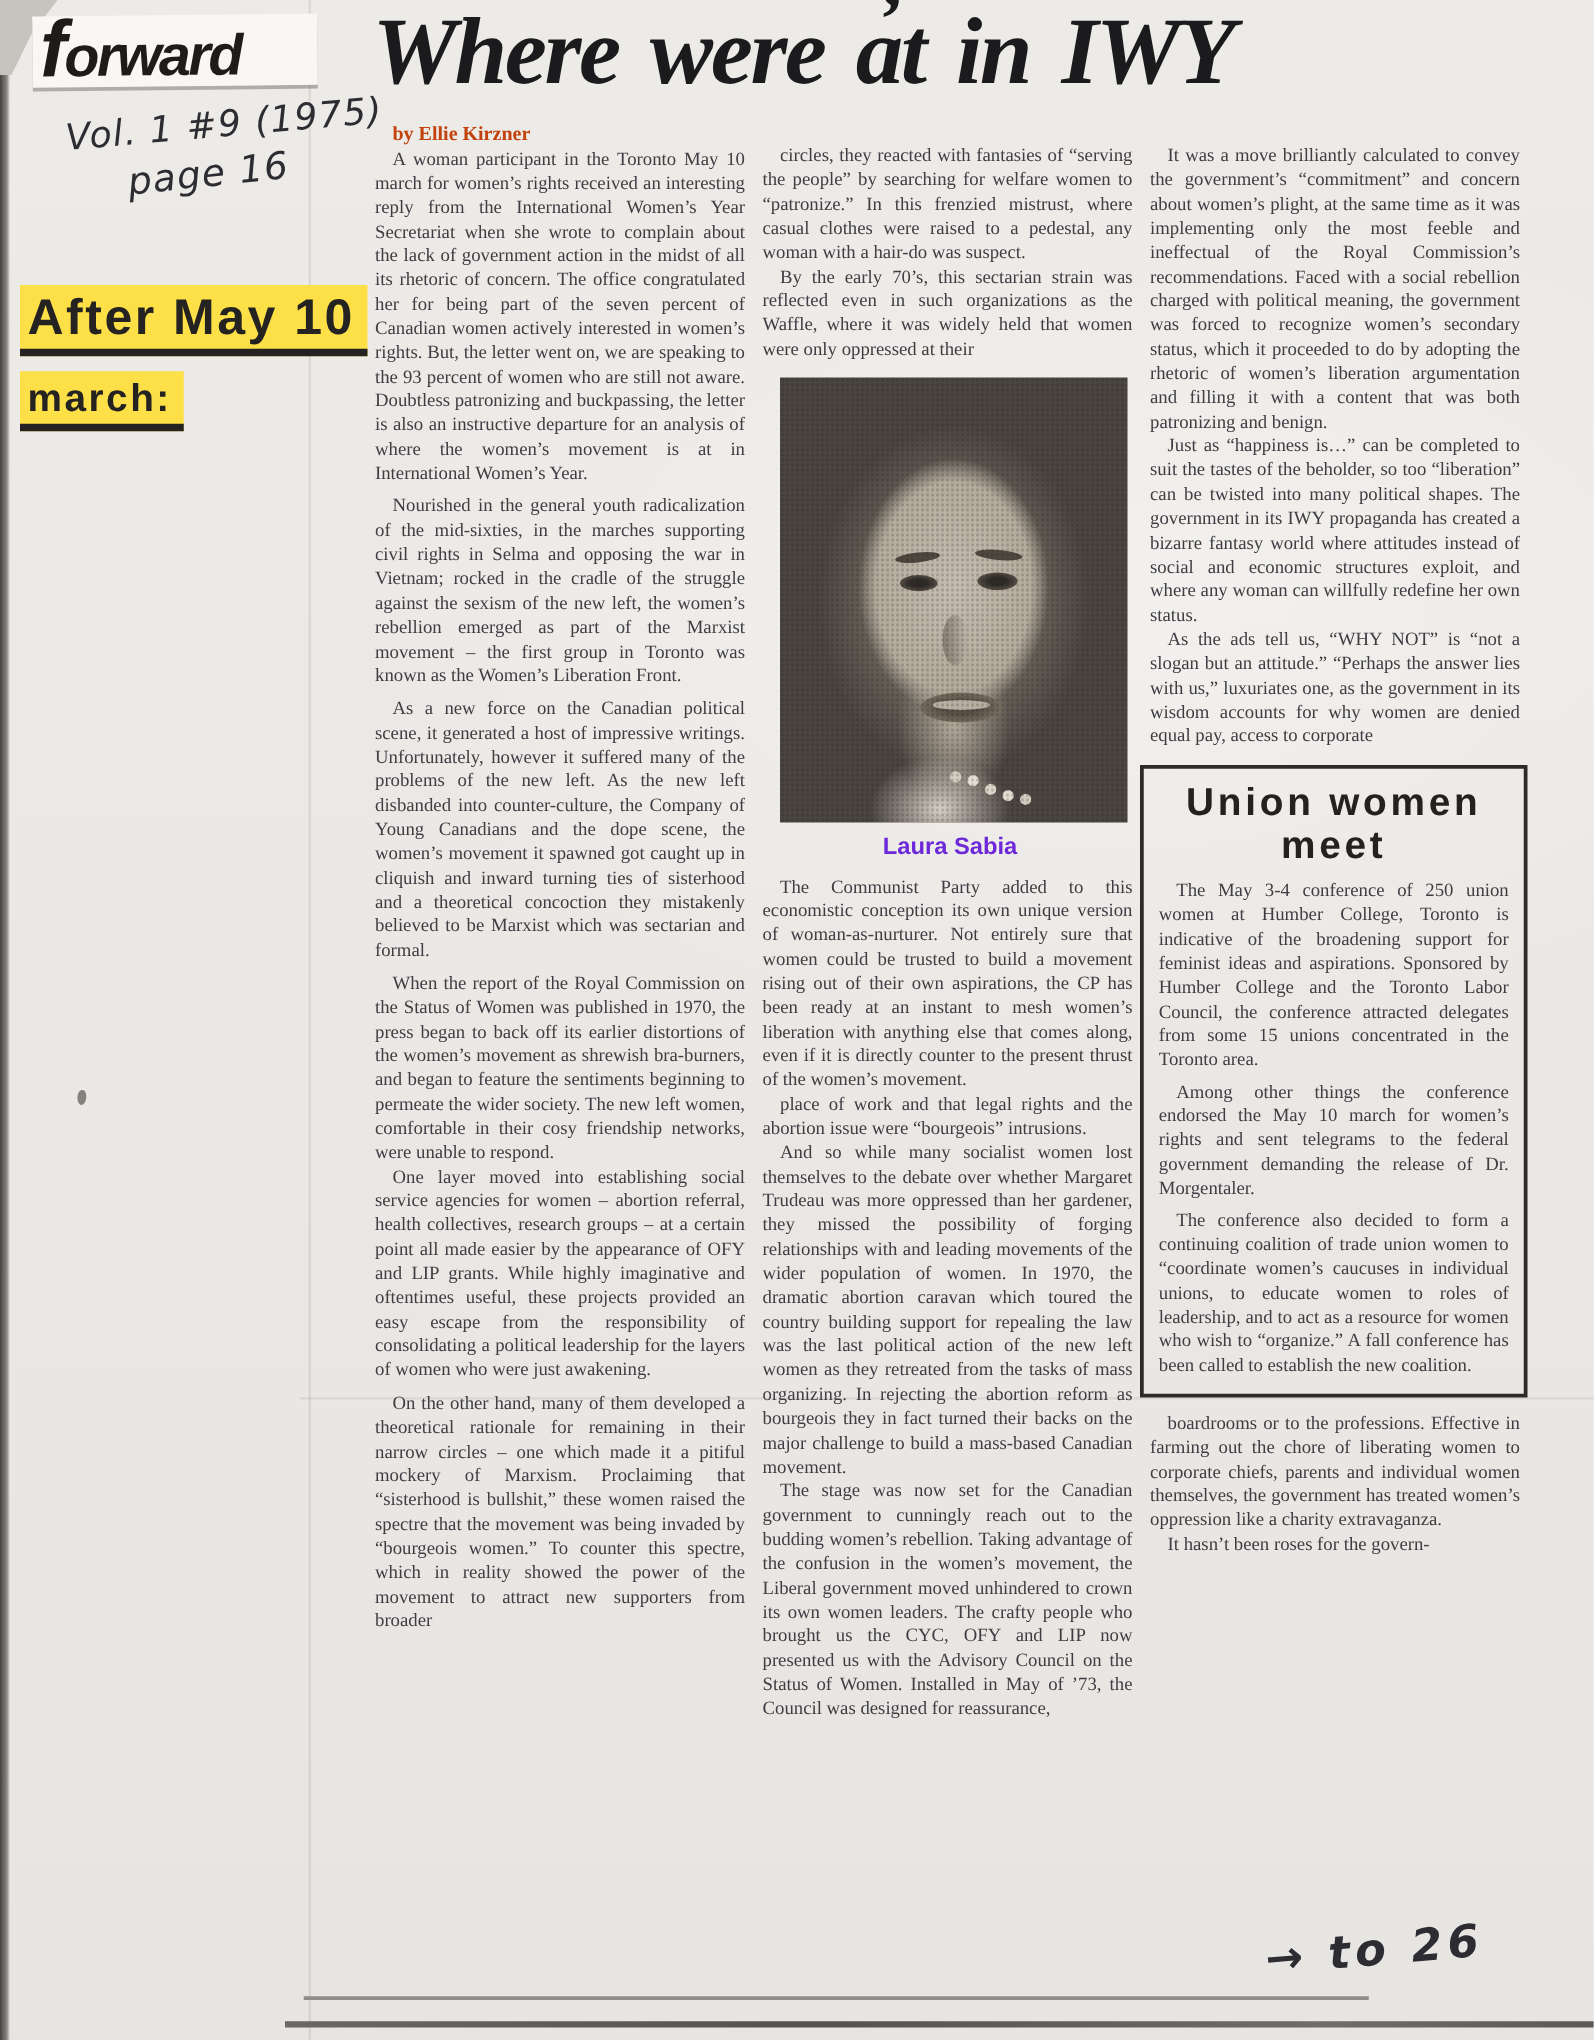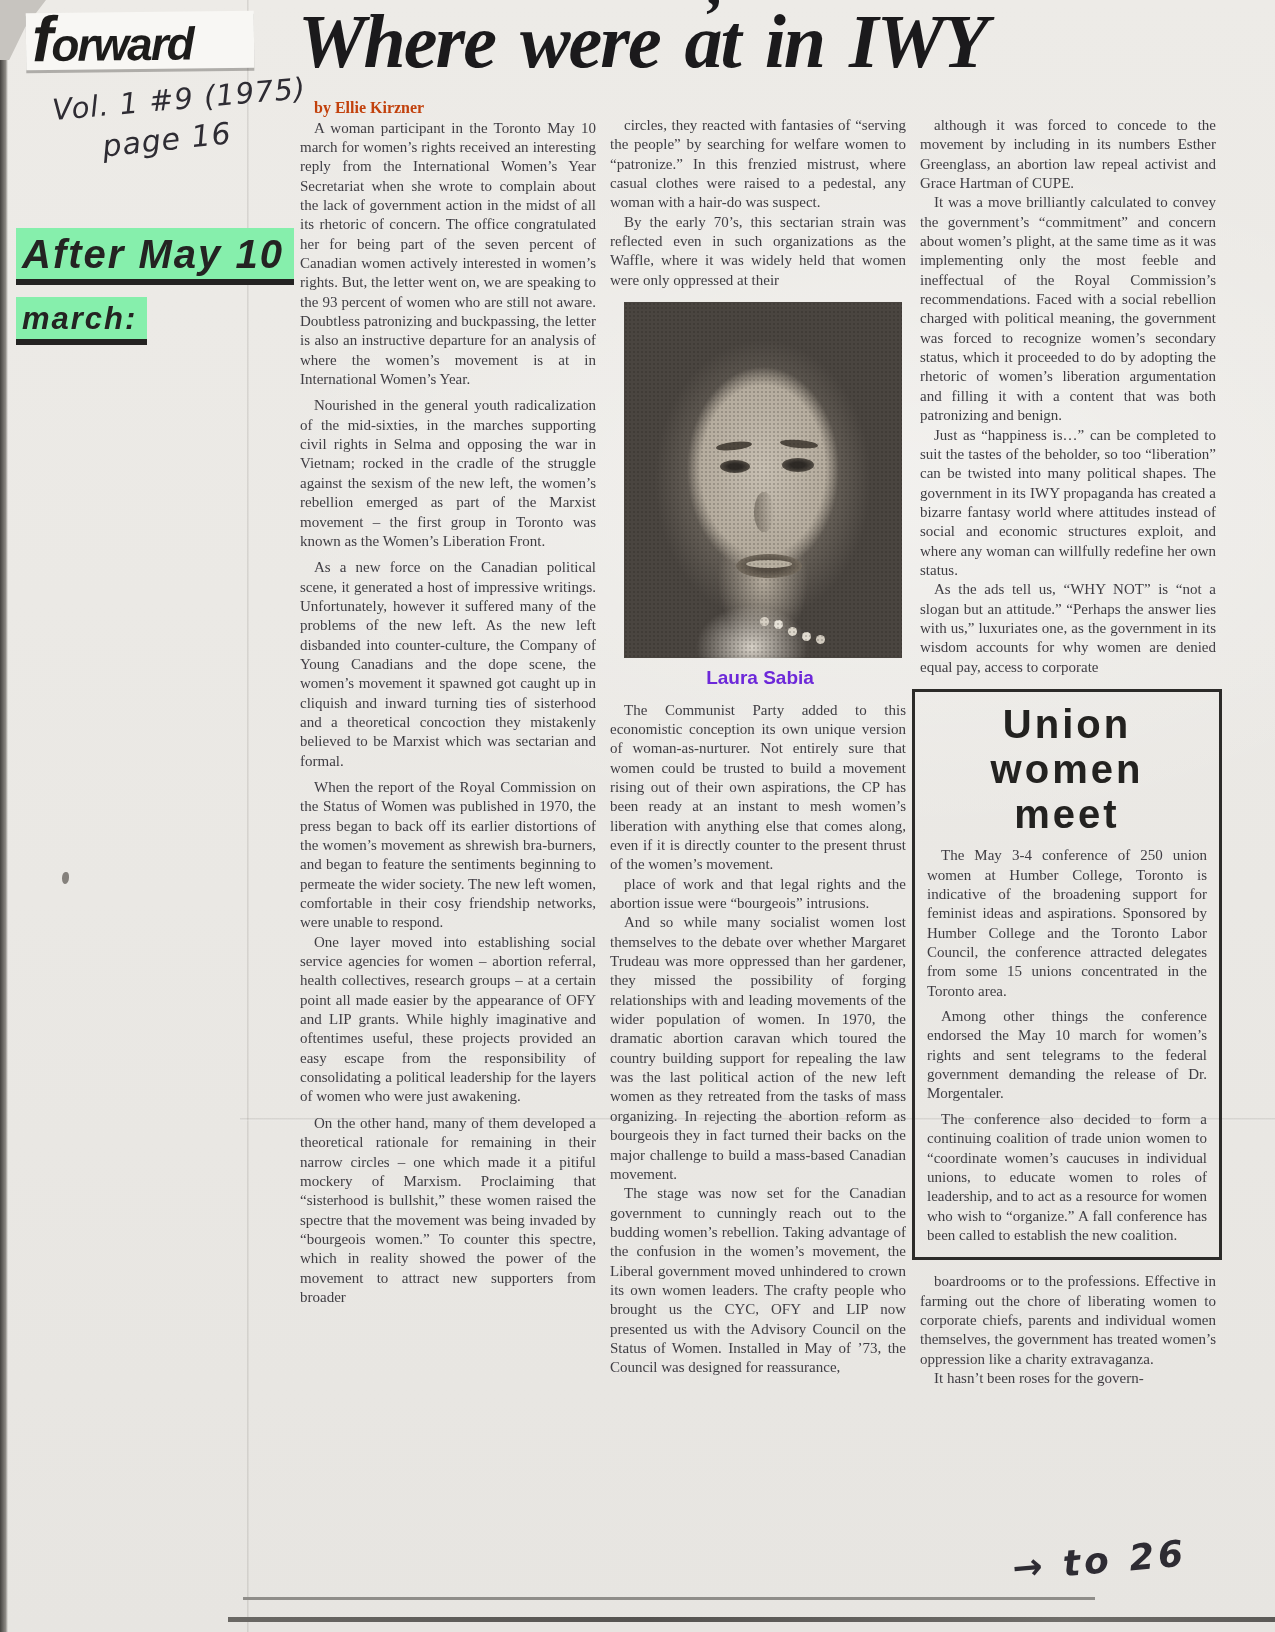--- a/index.html
+++ b/index.html
@@ -29,22 +29,22 @@
   .masthead{position:absolute;left:26px;top:12px;width:212px;padding:4px 10px 2px 6px;
     background:#f8f7f4;transform:rotate(-.6deg);box-shadow:0 3px 0 rgba(60,58,55,.35);}
   .masthead .logo{font-family:"Liberation Sans",sans-serif;font-weight:bold;font-style:italic;
     font-size:46px;letter-spacing:-2px;color:#1d1c1b;line-height:1;}
   .masthead .logo .bigf{font-size:64px;line-height:.7;}
   .hand{font-family:"DejaVu Sans",sans-serif;font-style:italic;color:#2e2c33;}
   .hand-vol{position:absolute;left:52px;top:82px;font-size:29px;transform:rotate(-5deg);letter-spacing:1px;}
   .hand-page{position:absolute;left:102px;top:122px;font-size:30px;transform:rotate(-6deg);letter-spacing:1px;}
   .kicker{position:absolute;left:16px;top:228px;font-family:"Liberation Sans",sans-serif;
     font-weight:bold;color:#242322;}
-  .kicker .k1,.kicker .k2{display:inline-block;background:#86efac;padding:4px 10px 2px 6px;
-    font-size:40px;letter-spacing:2px;border-bottom:6px solid #242322;font-style:italic;}
+  .kicker .k1,.kicker .k2{display:inline-block;background:#fde047;padding:4px 10px 2px 6px;
+    font-size:40px;letter-spacing:2px;border-bottom:6px solid #242322;}
   .kicker .k2{margin-top:12px;font-size:31px;}
 
   
   .headline{position:absolute;left:298px;top:2px;width:920px;white-space:nowrap;
     font-family:"Liberation Serif",serif;font-style:italic;font-weight:bold;
     font-size:76px;letter-spacing:-2px;word-spacing:8px;color:#1b1a1c;line-height:1.05;}
   .headline .apos{position:absolute;left:402px;top:-20px;font-size:64px;letter-spacing:0;}
 
   
   .columns{position:absolute;left:300px;top:98px;display:flex;gap:14px;}
@@ -76,21 +76,21 @@
   .pearl{left:150px;top:318px;width:9px;height:9px;border-radius:50%;background:#e6e1d7;
     box-shadow:14px 7px 0 #ddd7cb, 28px 12px 0 #e2dcd1, -14px -3px 0 #d6cfc3, 42px 15px 0 #d2cbbf;}
   .halftone{position:absolute;inset:0;
     background-image:radial-gradient(rgba(25,22,18,.38) 1px, rgba(0,0,0,0) 1.5px);
     background-size:4px 4px;opacity:.5;}
   .caption{font-family:"Liberation Sans",sans-serif;font-weight:bold;font-size:19px;
     color:#6d28d9;margin:8px 0 0 4px;text-align:center;text-indent:0;}
 
   
   .box{border:3px solid #2c2b29;margin:12px -6px 12px -8px;padding:8px 12px 12px 12px;}
-  .box-title{font-family:"Liberation Sans",sans-serif;font-weight:bold;font-size:40px;
+  .box-title{font-family:"Liberation Sans",sans-serif;font-weight:bold;font-size:31px;
     letter-spacing:3px;text-align:center;line-height:1.12;color:#232220;margin:2px 0 10px 0;}
   .box p{margin:0;text-indent:14px;}
   .box p.sp{margin-top:6px;}
 
   .hand-pointer{position:absolute;left:1012px;top:1540px;font-size:36px;font-weight:bold;
     transform:rotate(-5deg);letter-spacing:4px;}
 </style>
 </head>
 <body>
 
@@ -146,21 +146,20 @@
       </div>
       <div class="caption">Laura Sabia</div>
     </div>
     <p>The Communist Party added to this economistic conception its own unique version of woman-as-nurturer. Not entirely sure that women could be trusted to build a movement rising out of their own aspirations, the CP has been ready at an instant to mesh women’s liberation with anything else that comes along, even if it is directly counter to the present thrust of the women’s movement.</p>
     <p>place of work and that legal rights and the abortion issue were “bourgeois” intrusions.</p>
     <p>And so while many socialist women lost themselves to the debate over whether Margaret Trudeau was more oppressed than her gardener, they missed the possibility of forging relationships with and leading movements of the wider population of women. In 1970, the dramatic abortion caravan which toured the country building support for repealing the law was the last political action of the new left women as they retreated from the tasks of mass organizing. In rejecting the abortion reform as bourgeois they in fact turned their backs on the major challenge to build a mass-based Canadian movement.</p>
     <p>The stage was now set for the Canadian government to cunningly reach out to the budding women’s rebellion. Taking advantage of the confusion in the women’s movement, the Liberal government moved unhindered to crown its own women leaders. The crafty people who brought us the CYC, OFY and LIP now presented us with the Advisory Council on the Status of Women. Installed in May of ’73, the Council was designed for reassurance,</p>
   </div>
 
   <div class="col col2pad">
-    <p>although it was forced to concede to the movement by including in its numbers Esther Greenglass, an abortion law repeal activist and Grace Hartman of CUPE.</p>
     <p>It was a move brilliantly calculated to convey the government’s “commitment” and concern about women’s plight, at the same time as it was implementing only the most feeble and ineffectual of the Royal Commission’s recommendations. Faced with a social rebellion charged with political meaning, the government was forced to recognize women’s secondary status, which it proceeded to do by adopting the rhetoric of women’s liberation argumentation and filling it with a content that was both patronizing and benign.</p>
     <p>Just as “happiness is…” can be completed to suit the tastes of the beholder, so too “liberation” can be twisted into many political shapes. The government in its IWY propaganda has created a bizarre fantasy world where attitudes instead of social and economic structures exploit, and where any woman can willfully redefine her own status.</p>
     <p>As the ads tell us, “WHY NOT” is “not a slogan but an attitude.” “Perhaps the answer lies with us,” luxuriates one, as the government in its wisdom accounts for why women are denied equal pay, access to corporate</p>
 
     <aside class="box">
       <div class="box-title">
         <span>Union women</span><br>
         <span>meet</span>
       </div>
       <p>The May 3-4 conference of 250 union women at Humber College, Toronto is indicative of the broadening support for feminist ideas and aspirations. Sponsored by Humber College and the Toronto Labor Council, the conference attracted delegates from some 15 unions concentrated in the Toronto area.</p>

